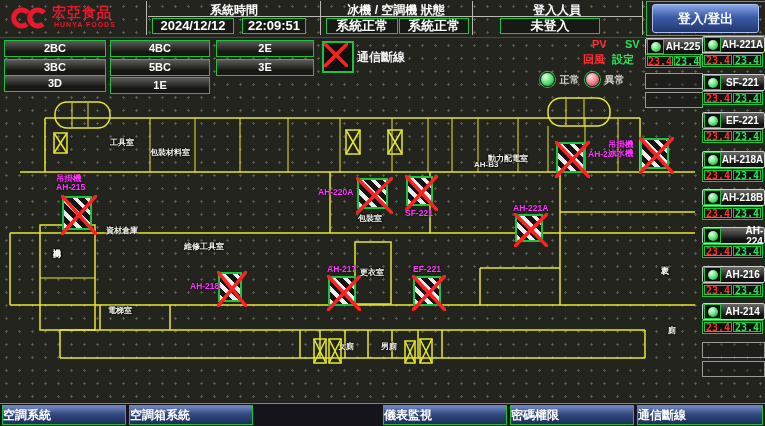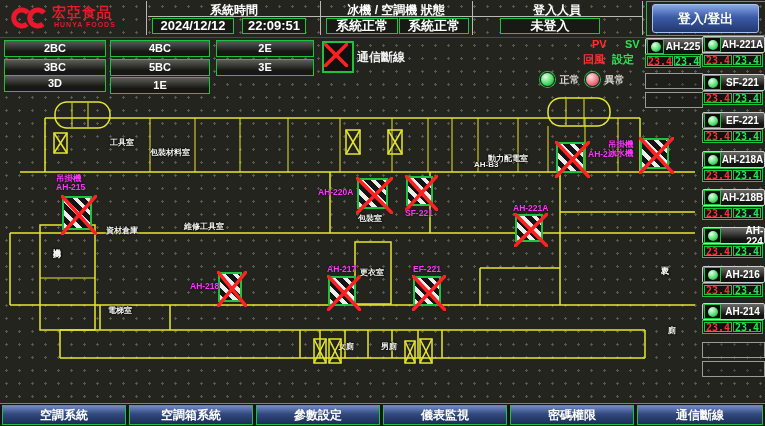--- a/index.html
+++ b/index.html
@@ -63,21 +63,21 @@
   .room-label.vert{writing-mode:vertical-rl;text-orientation:upright;}
   .equip-label{position:absolute;color:#ff35ff;font-size:8.5px;font-weight:bold;line-height:9px;
      text-shadow:0 0 2px #000;white-space:nowrap;}
   .equip-box{position:absolute;border:2px solid #1fc23f;box-sizing:border-box;
      background:repeating-linear-gradient(45deg,#ededed 0 4px,#141414 4px 9px);cursor:pointer;}
   .equip-box svg{position:absolute;left:-3px;top:-3px;}
   
   #nav{position:absolute;left:0;top:403px;width:765px;height:23px;background:#14141a;border-top:1px solid #1fc23f;}
   .nav-btn{position:absolute;top:1px;height:20px;border:1px solid #1fc23f;box-sizing:border-box;
      background:linear-gradient(#7388c4 0%,#31497e 45%,#1c2d59 100%);
-     color:#fff;font-size:12px;font-weight:bold;text-align:center;line-height:19px;cursor:pointer;}
+     color:#fff;font-size:12px;font-weight:bold;line-height:19px;cursor:pointer;}
 </style>
 </head>
 <body>
 
 <div id="screen">
 
   <div id="topbar">
     <svg id="logo-glyph" width="40" height="30" viewBox="0 0 40 30">
       <path d="M17 21a8 8 0 1 1 1-11" stroke="#e8192c" stroke-width="5" fill="none"></path>
       <path d="M33 21a8 8 0 1 1 1-11" stroke="#e8192c" stroke-width="5" fill="none"></path>
@@ -238,21 +238,21 @@
           </svg>
         </div>
         <div class="equip-label" style="left: 513px; top: 112px;">
           <div>AH-221A</div>
         </div>
         <div class="room-label" style="left: 110px; top: 46px;">工具室</div>
         <div class="room-label" style="left: 150px; top: 56px;">包裝材料室</div>
         <div class="room-label" style="left: 474px; top: 24px; margin-top: 44px;">AH-B3</div>
         <div class="room-label" style="left: 488px; top: 62px;">動力配電室</div>
         <div class="room-label" style="left: 106px; top: 134px;">資材倉庫</div>
-        <div class="room-label" style="left: 184px; top: 130px;">維修工具室</div>
+        <div class="room-label" style="left: 184px; top: 150px;">維修工具室</div>
         <div class="room-label" style="left: 358px; top: 122px;">包裝室</div>
         <div class="room-label" style="left: 360px; top: 176px;">更衣室</div>
         <div class="room-label" style="left: 108px; top: 214px;">電梯室</div>
         <div class="room-label" style="left: 338px; top: 250px;">女廁</div>
         <div class="room-label" style="left: 381px; top: 250px;">男廁</div>
         <div class="room-label vert" style="left: 52px; top: 150px;">冰機房</div>
         <div class="room-label vert" style="left: 660px; top: 168px;">更衣</div>
         <div class="room-label" style="left: 668px; top: 234px;">廁</div>
         <div style="position: absolute; left: 345px; top: 37px; width: 16px; height: 26px;"><svg width="16" height="26">
       <rect x="1" y="1" width="14" height="24" fill="none" stroke="#e6e62e" stroke-width="1.5"></rect>
@@ -385,19 +385,18 @@
         <div class="val pv">23.4</div>
         <div class="val sv">23.4</div>
       </div>
       <div class="empty-plate" style="left: 702px; top: 342px; width: 61px;"></div>
       <div class="empty-plate" style="left: 702px; top: 361px; width: 61px;"></div>
     </div>
 
   <div id="nav">
       <div class="nav-btn" style="left: 2px; width: 124px;">空調系統</div>
       <div class="nav-btn" style="left: 129px; width: 124px;">空調箱系統</div>
-      <div class="nav-btn" style="left: 256px; width: 124px;">參數設定</div>
       <div class="nav-btn" style="left: 383px; width: 124px;">儀表監視</div>
       <div class="nav-btn" style="left: 510px; width: 124px;">密碼權限</div>
       <div class="nav-btn" style="left: 637px; width: 126px;">通信斷線</div>
     </div>
 
 </div>
 
 </body></html>

